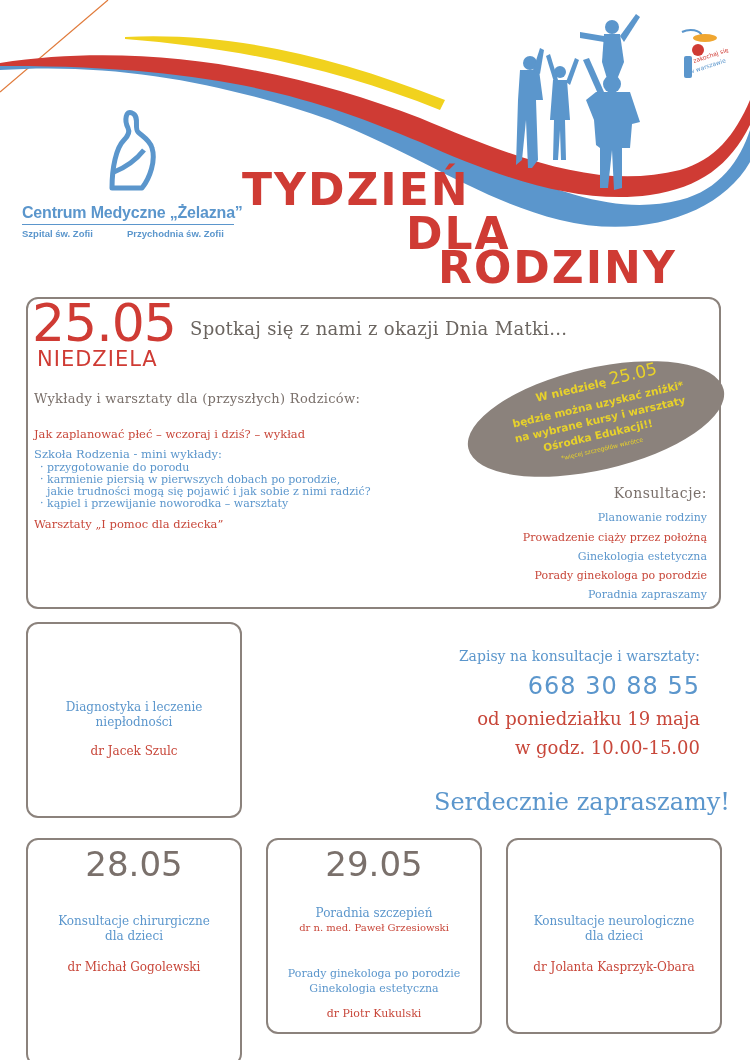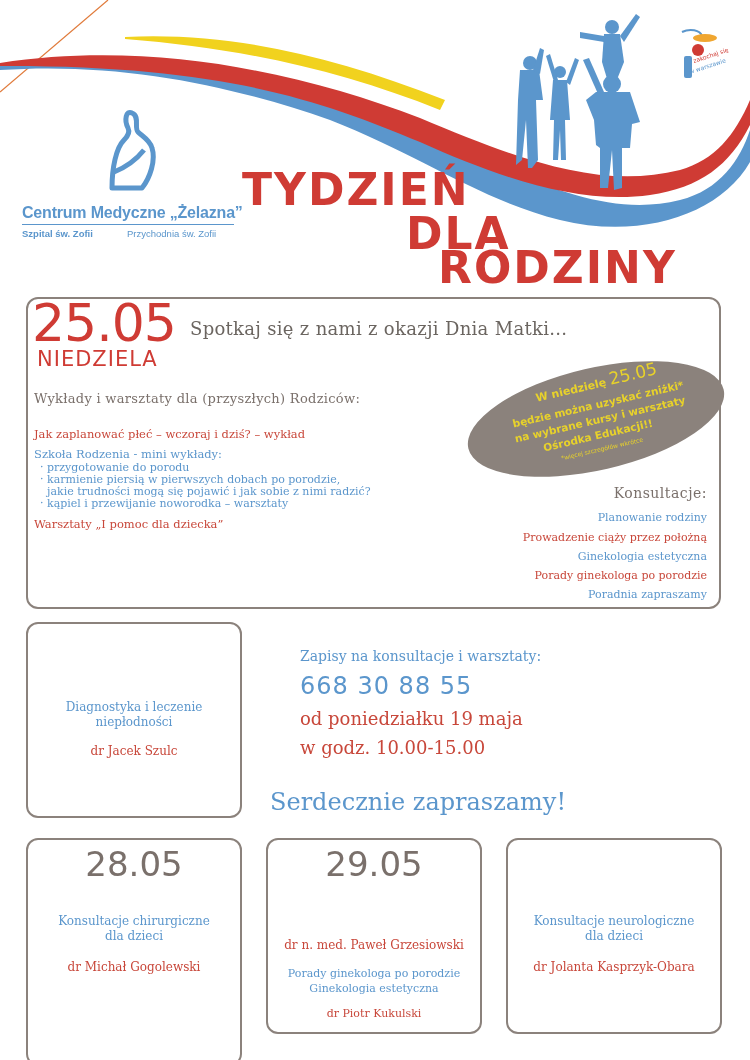--- a/index.html
+++ b/index.html
@@ -5,21 +5,21 @@
   html, body { margin:0; padding:0; background:#ffffff; }
   body { width:750px; height:1060px; position:relative; overflow:hidden; font-family:"DejaVu Sans", sans-serif; }
   .blue { color:#5b96cc; }
   .red { color:#c8473a; }
 
   
   #swoosh { position:absolute; left:0; top:0; width:750px; height:300px; }
   .logo-name { position:absolute; left:22px; top:204px; font-family:"Liberation Sans", sans-serif; font-weight:bold; font-size:16px; color:#5b96cc; letter-spacing:-0.2px; }
   .logo-line { position:absolute; left:22px; top:224px; width:212px; height:1px; background:#5b96cc; }
   .logo-sub1 { position:absolute; left:22px; top:228px; font-family:"Liberation Sans", sans-serif; font-weight:bold; font-size:9.5px; color:#5b96cc; }
-  .logo-sub2 { position:absolute; left:127px; top:228px; font-family:"Liberation Sans", sans-serif; font-weight:normal; font-size:9.5px; color:#5b96cc; }
+  .logo-sub2 { position:absolute; left:127px; top:228px; font-family:"Liberation Sans", sans-serif; font-weight:bold; font-size:9.5px; color:#5b96cc; }
   .title { position:absolute; font-family:"DejaVu Sans", sans-serif; font-weight:bold; color:#cf3b34; font-size:44px; letter-spacing:2px; line-height:1; }
 
   
   .box { position:absolute; border:2px solid #8b827c; border-radius:12px; background:#fff; box-sizing:border-box; }
   .main-box { left:26px; top:297px; width:695px; height:312px; }
   .big-date { position:absolute; left:4px; top:-2px; font-family:"DejaVu Sans", sans-serif; font-size:52px; color:#cf3b34; line-height:1; letter-spacing:-1px; }
   .day-label { position:absolute; left:9px; top:48px; font-family:"DejaVu Sans", sans-serif; font-size:21px; color:#cf3b34; letter-spacing:1px; }
   .headline { position:absolute; left:162px; top:19px; font-family:"DejaVu Serif", serif; font-size:18px; color:#6b6560; letter-spacing:0.3px; }
   .lectures-title { position:absolute; left:6px; top:92px; font-family:"DejaVu Serif", serif; font-size:13px; color:#7a706b; letter-spacing:0.3px; }
   .item { position:absolute; font-family:"DejaVu Serif", serif; font-size:11.5px; line-height:1; white-space:nowrap; }
@@ -29,21 +29,21 @@
   .ellipse-bg { position:absolute; left:10px; top:18px; width:262px; height:102px; border-radius:50%; background:#8b827c; transform:rotate(-13deg); }
   .ell-text { position:absolute; width:270px; text-align:center; font-family:"DejaVu Sans", sans-serif; font-weight:bold; color:#e8d22a; transform:rotate(-13deg); }
 
   .kons-title { position:absolute; right:12px; top:186px; font-family:"DejaVu Serif", serif; font-size:14px; color:#7a706b; letter-spacing:0.5px; }
   .kons-item { position:absolute; right:12px; font-family:"DejaVu Serif", serif; font-size:11px; white-space:nowrap; text-align:right; }
 
   .date-box { width:216px; }
   .d-date { position:absolute; left:0; right:0; text-align:center; font-family:"DejaVu Sans", sans-serif; font-size:34px; color:#7a706b; top:4px; }
   .d-text { position:absolute; left:0; right:0; text-align:center; font-family:"DejaVu Serif", serif; font-size:12px; line-height:15px; }
 
-  .reg { position:absolute; left:300px; width:400px; text-align:left; font-family:"DejaVu Serif", serif; }
+  .reg { position:absolute; left:300px; width:400px; text-align:right; font-family:"DejaVu Serif", serif; }
 </style>
 </head>
 <body>
 
 <svg id="swoosh" viewBox="0 0 750 300">
 
   <path d="M0 92 L108 0" stroke="#e07a3a" stroke-width="1.2" fill="none"></path>
 
   <path d="M125 37 C230 32, 330 55, 445 100 L440 110 C340 70, 240 48, 125 39 Z" fill="#f1d21e"></path>
 
@@ -147,21 +147,22 @@
   <div class="d-date">28.05</div>
   <div class="d-text blue" style="top:74px;">
     <div>Konsultacje chirurgiczne</div>
       <div>dla dzieci</div>
   </div>
   <div class="d-text red" style="top:120px;">dr Michał Gogolewski</div>
 </div>
 
 <div class="box date-box" style="left:266px; top:838px; height:196px;">
   <div class="d-date">29.05</div>
-  <div class="d-text red" style="top:98px; font-size:12px;">dr n. med. Paweł Grzesiowski</div>
+  <div class="d-text blue" style="top:66px;">Poradnia szczepień</div>
+  <div class="d-text red" style="top:80px; font-size:10px;">dr n. med. Paweł Grzesiowski</div>
   <div class="d-text blue" style="top:126px; font-size:11px;">
     <div>Porady ginekologa po porodzie</div>
       <div>Ginekologia estetyczna</div>
   </div>
   <div class="d-text red" style="top:166px; font-size:11px;">dr Piotr Kukulski</div>
 </div>
 
 <div class="box date-box" style="left:506px; top:838px; height:196px;">
   <div class="d-text blue" style="top:74px;text-align:center;">
     <div>Konsultacje neurologiczne</div>

